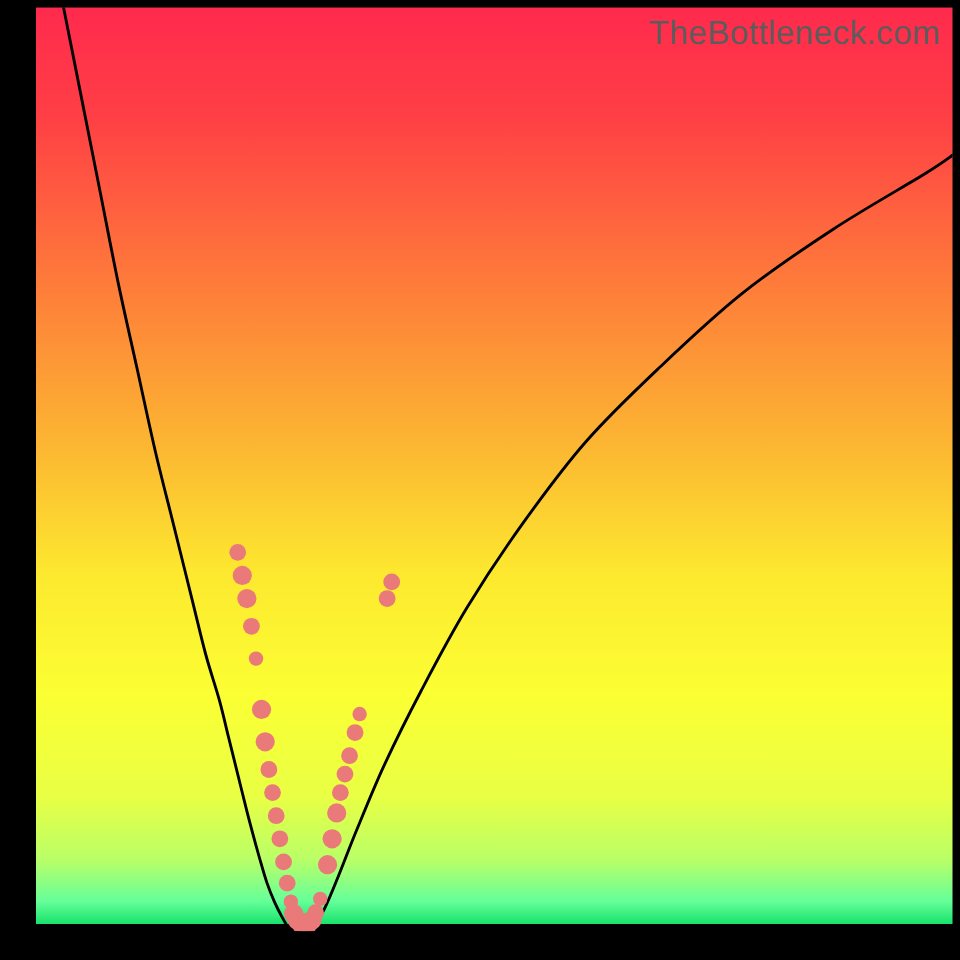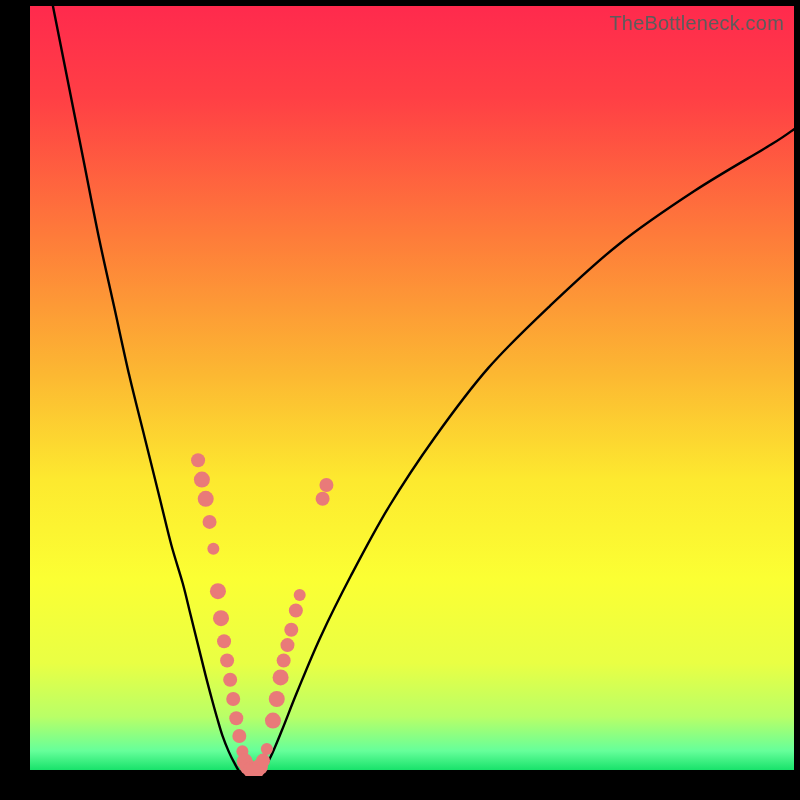--- a/index.html
+++ b/index.html
@@ -27,21 +27,21 @@
   }
   .gradient {
     position: absolute;
     inset: 0;
   }
   .watermark {
     position: absolute;
     top: 6px;
     right: 10px;
     color: #5c5c5c;
-    font-size: 20px;
+    font-size: 28px;
     font-weight: 500;
     letter-spacing: 0.2px;
     user-select: none;
   }
   svg.curves {
     position: absolute;
     inset: 0;
   }
 </style>
 </head>

